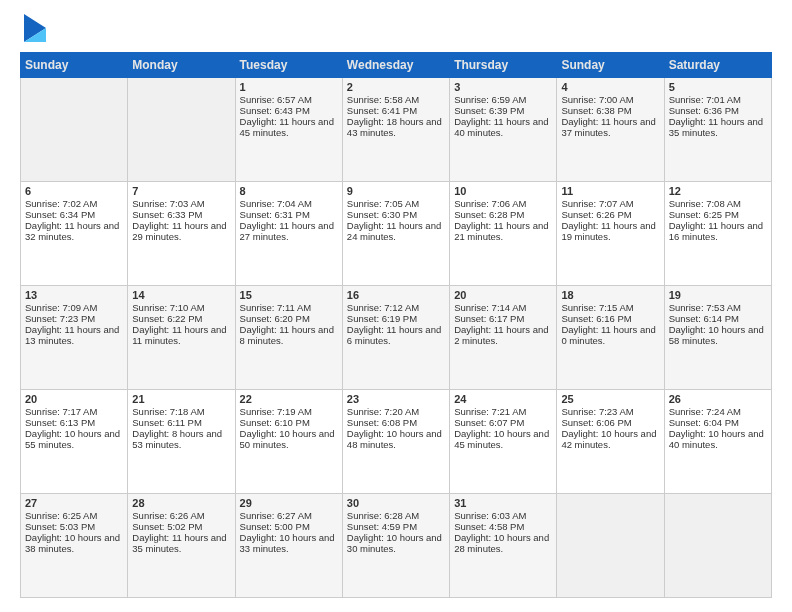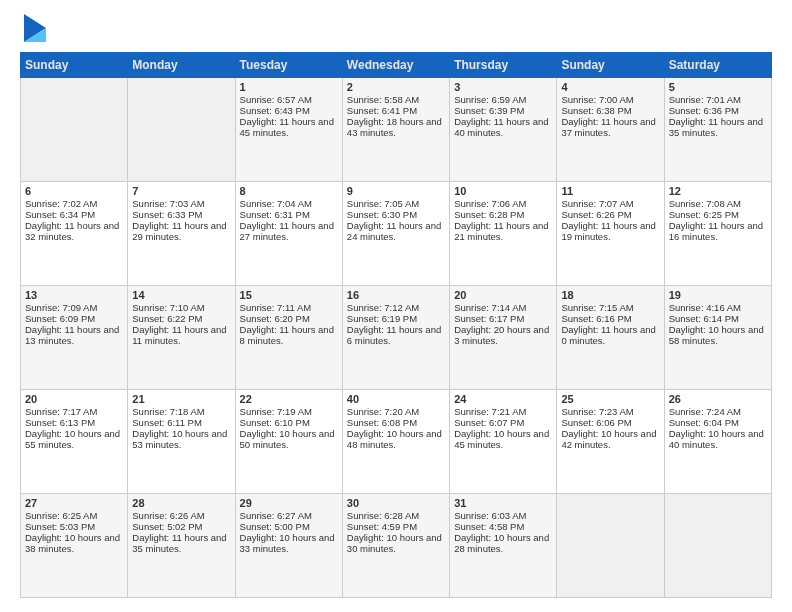--- a/index.html
+++ b/index.html
@@ -210,21 +210,21 @@
             <span class="day-number">12</span>
             <div>Sunrise: 7:08 AM</div>
             <div>Sunset: 6:25 PM</div>
             <div>Daylight: 11 hours and 16 minutes.</div>
           </td>
         </tr>
         <tr>
           <td>
             <span class="day-number">13</span>
             <div>Sunrise: 7:09 AM</div>
-            <div>Sunset: 6:09 PM</div>
+            <div>Sunset: 7:23 PM</div>
             <div>Daylight: 11 hours and 13 minutes.</div>
           </td>
           <td>
             <span class="day-number">14</span>
             <div>Sunrise: 7:10 AM</div>
             <div>Sunset: 6:22 PM</div>
             <div>Daylight: 11 hours and 11 minutes.</div>
           </td>
           <td>
             <span class="day-number">15</span>
@@ -235,56 +235,56 @@
           <td>
             <span class="day-number">16</span>
             <div>Sunrise: 7:12 AM</div>
             <div>Sunset: 6:19 PM</div>
             <div>Daylight: 11 hours and 6 minutes.</div>
           </td>
           <td>
             <span class="day-number">20</span>
             <div>Sunrise: 7:14 AM</div>
             <div>Sunset: 6:17 PM</div>
-            <div>Daylight: 20 hours and 3 minutes.</div>
+            <div>Daylight: 11 hours and 2 minutes.</div>
           </td>
           <td>
             <span class="day-number">18</span>
             <div>Sunrise: 7:15 AM</div>
             <div>Sunset: 6:16 PM</div>
             <div>Daylight: 11 hours and 0 minutes.</div>
           </td>
           <td>
             <span class="day-number">19</span>
-            <div>Sunrise: 4:16 AM</div>
+            <div>Sunrise: 7:53 AM</div>
             <div>Sunset: 6:14 PM</div>
             <div>Daylight: 10 hours and 58 minutes.</div>
           </td>
         </tr>
         <tr>
           <td>
             <span class="day-number">20</span>
             <div>Sunrise: 7:17 AM</div>
             <div>Sunset: 6:13 PM</div>
             <div>Daylight: 10 hours and 55 minutes.</div>
           </td>
           <td>
             <span class="day-number">21</span>
             <div>Sunrise: 7:18 AM</div>
             <div>Sunset: 6:11 PM</div>
-            <div>Daylight: 10 hours and 53 minutes.</div>
+            <div>Daylight: 8 hours and 53 minutes.</div>
           </td>
           <td>
             <span class="day-number">22</span>
             <div>Sunrise: 7:19 AM</div>
             <div>Sunset: 6:10 PM</div>
             <div>Daylight: 10 hours and 50 minutes.</div>
           </td>
           <td>
-            <span class="day-number">40</span>
+            <span class="day-number">23</span>
             <div>Sunrise: 7:20 AM</div>
             <div>Sunset: 6:08 PM</div>
             <div>Daylight: 10 hours and 48 minutes.</div>
           </td>
           <td>
             <span class="day-number">24</span>
             <div>Sunrise: 7:21 AM</div>
             <div>Sunset: 6:07 PM</div>
             <div>Daylight: 10 hours and 45 minutes.</div>
           </td>

